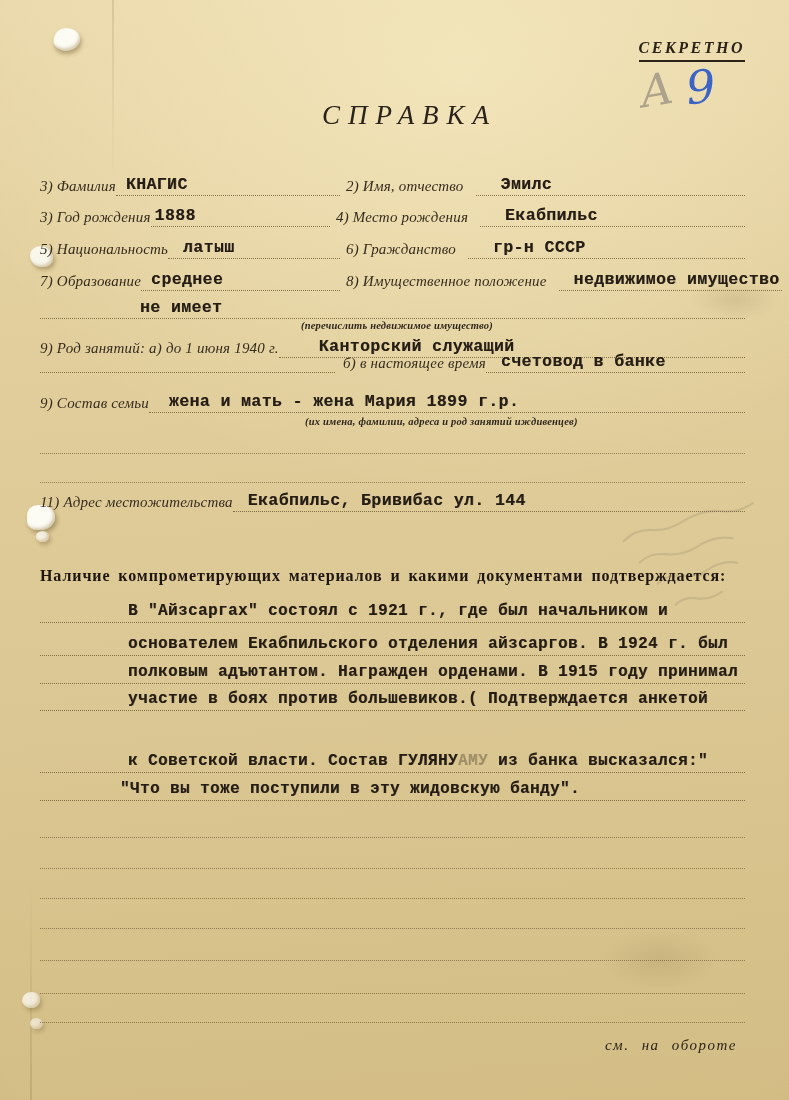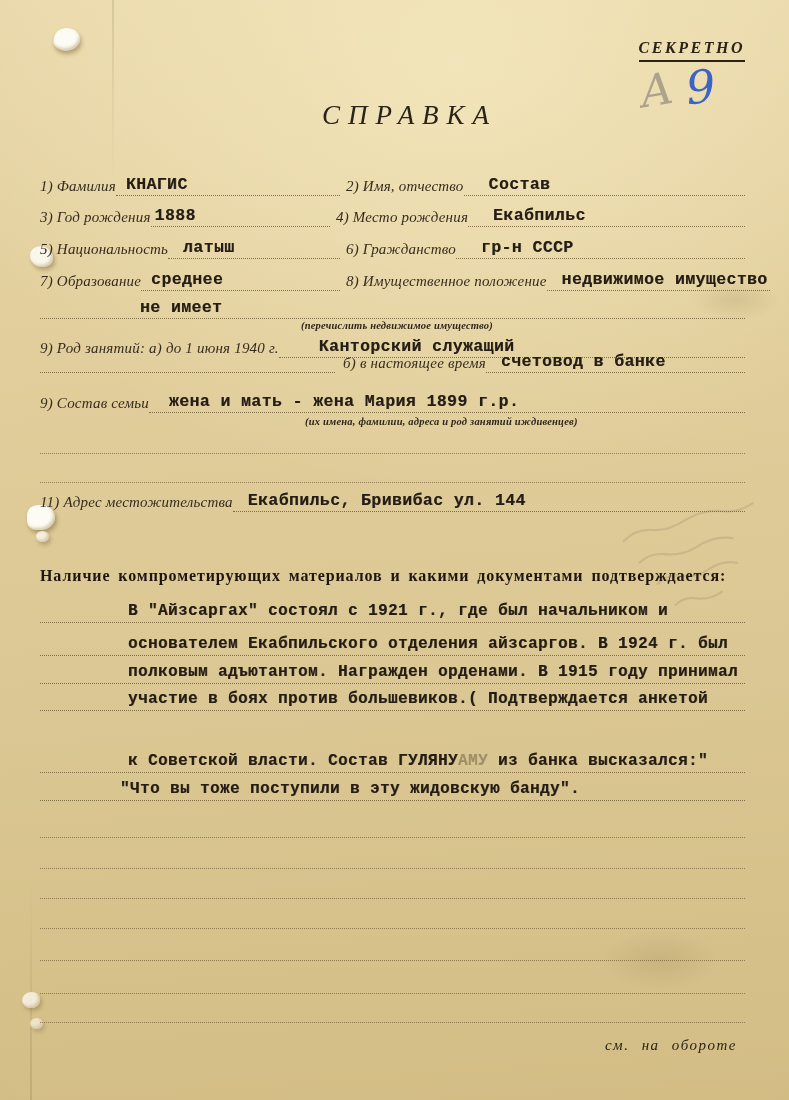--- a/index.html
+++ b/index.html
@@ -31,21 +31,21 @@
   .hand-a{position:absolute; left:640px; top:68px; font:italic 400 44px/1 "DejaVu Serif", serif;
     color:rgba(148,140,126,.72); transform:rotate(-9deg);}
   .hand-9{position:absolute; left:686px; top:64px; font:italic 400 46px/1 "DejaVu Serif", serif;
     color:#3c63c6; transform:rotate(-5deg);}
   .title{position:absolute; left:322px; top:102px;
     font:italic 400 27px/1 "Liberation Serif", serif; letter-spacing:8px; color:#2a231b;}
 
   .row{position:absolute; left:40px; right:44px; height:22px; display:flex; align-items:flex-end;}
   .cell{display:flex; align-items:flex-end;}
   .c1{flex:0 0 300px;}
-  .c2{flex:1; margin-left:6px;}
+  .c2{flex:1; margin-left:6px;gap:12px;}
   .lbl{font:italic 400 15px/1.1 "Liberation Serif", serif; color:#362c1e;
     white-space:nowrap; padding-bottom:2px; letter-spacing:.2px;}
   .fillv{flex:1; display:flex; align-items:flex-end; height:100%;
     border-bottom:1px dotted rgba(114,94,54,.85); padding:0 2px 2px 8px;}
   .lead{border-bottom:1px dotted rgba(114,94,54,.85); height:100%;}
   .typed{font-family:"Liberation Mono", monospace; font-weight:700; font-size:16.5px; line-height:1;
     color:#241d15; white-space:nowrap; letter-spacing:.4px;
     text-shadow:.4px .4px .5px rgba(45,34,22,.5);}
   .pl10{padding-left:10px;} .pl15{padding-left:15px;} .pl20{padding-left:20px;}
   .pl25{padding-left:25px;} .pl40{padding-left:40px;} .pl100{padding-left:100px;}
@@ -78,29 +78,29 @@
   <div class="smudge" style="left:690px; top:280px; width:90px; height:40px;"></div>
   <div class="smudge" style="left:600px; top:930px; width:120px; height:60px;"></div>
 
   <div class="secret">СЕКРЕТНО</div>
   <div class="hand-a">А</div>
   <div class="hand-9">9</div>
   <div class="title">СПРАВКА</div>
 
   <div class="row" style="top:174px;">
     <div class="cell c1">
-      <span class="lbl">1) Фамилия</span>
+      <span class="lbl">3) Фамилия</span>
       <span class="fillv pl10">
           <span class="typed">КНАГИС</span>
         </span>
     </div>
     <div class="cell c2">
       <span class="lbl">2) Имя, отчество</span>
       <span class="fillv pl25">
-          <span class="typed">Состав</span>
+          <span class="typed">Эмилс</span>
         </span>
     </div>
   </div>
 
   <div class="row" style="top:205px;">
     <div class="cell" style="flex:0 0 290px;">
       <span class="lbl">3) Год рождения</span>
       <span class="fillv" style="padding-left:4px;">
           <span class="typed">1888</span>
         </span>

